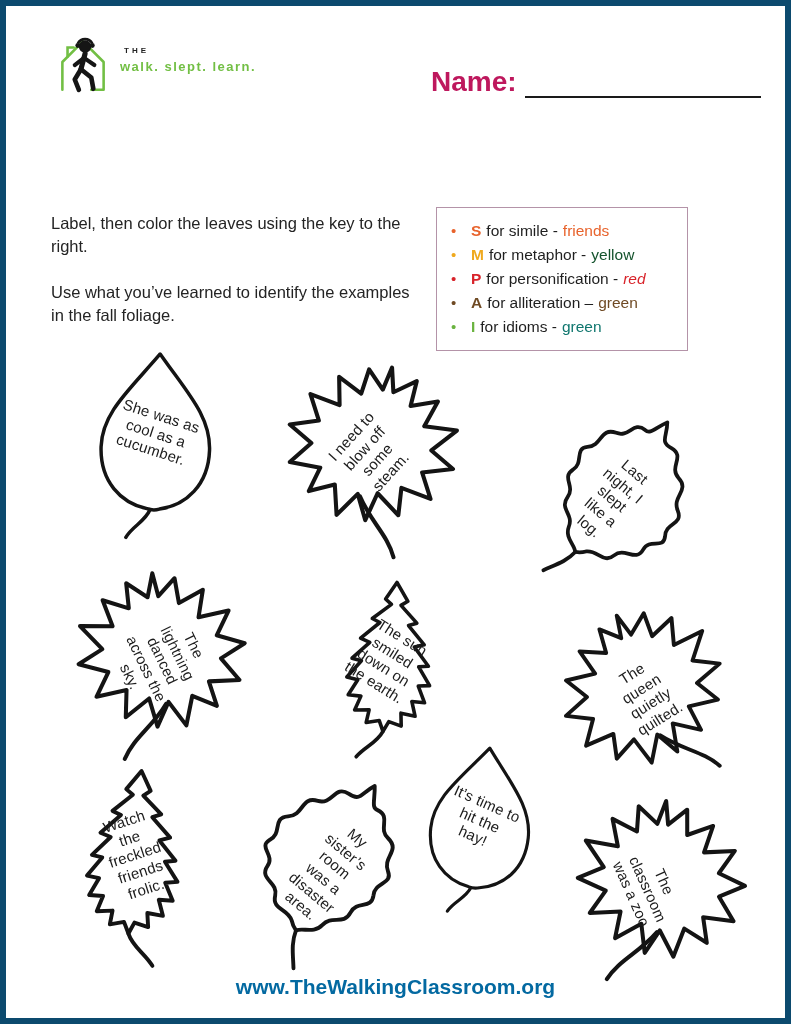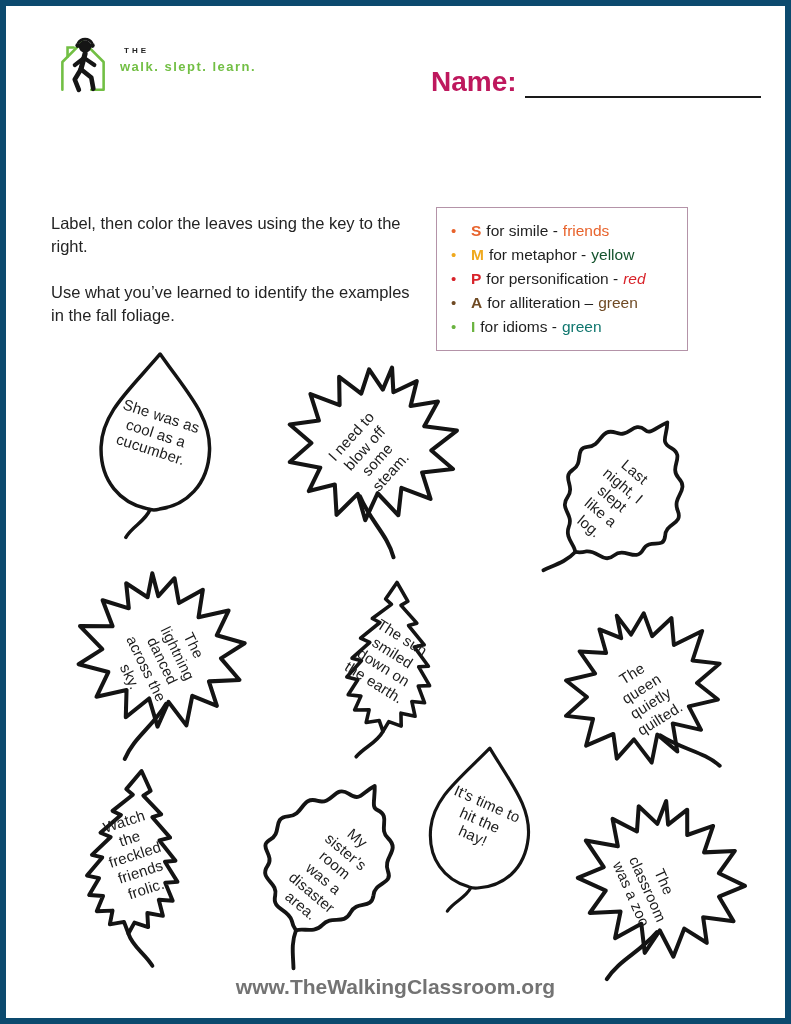--- a/index.html
+++ b/index.html
@@ -217,16 +217,16 @@
   </div>
 
   <div class="leaf" style="left:550px;top:784px;width:208px;height:198px;">
     <svg class="leaf-svg" viewBox="0 0 200 220" style="transform:rotate(4deg) scaleX(-1)">
         <use href="#shape-maple"></use>
       </svg>
     <div class="leaf-text" style="--rot:66deg;width:80px;margin-left:-12px">The classroom was a zoo.</div>
   </div>
 
   <div class="footer">
-    <a class="footer-url" href="#" style="color: #737373;">www.TheWalkingClassroom.org</a>
+    <a class="footer-url" href="#" style="color: #0369a1;">www.TheWalkingClassroom.org</a>
   </div>
 
 </div>
 
 </body></html>

